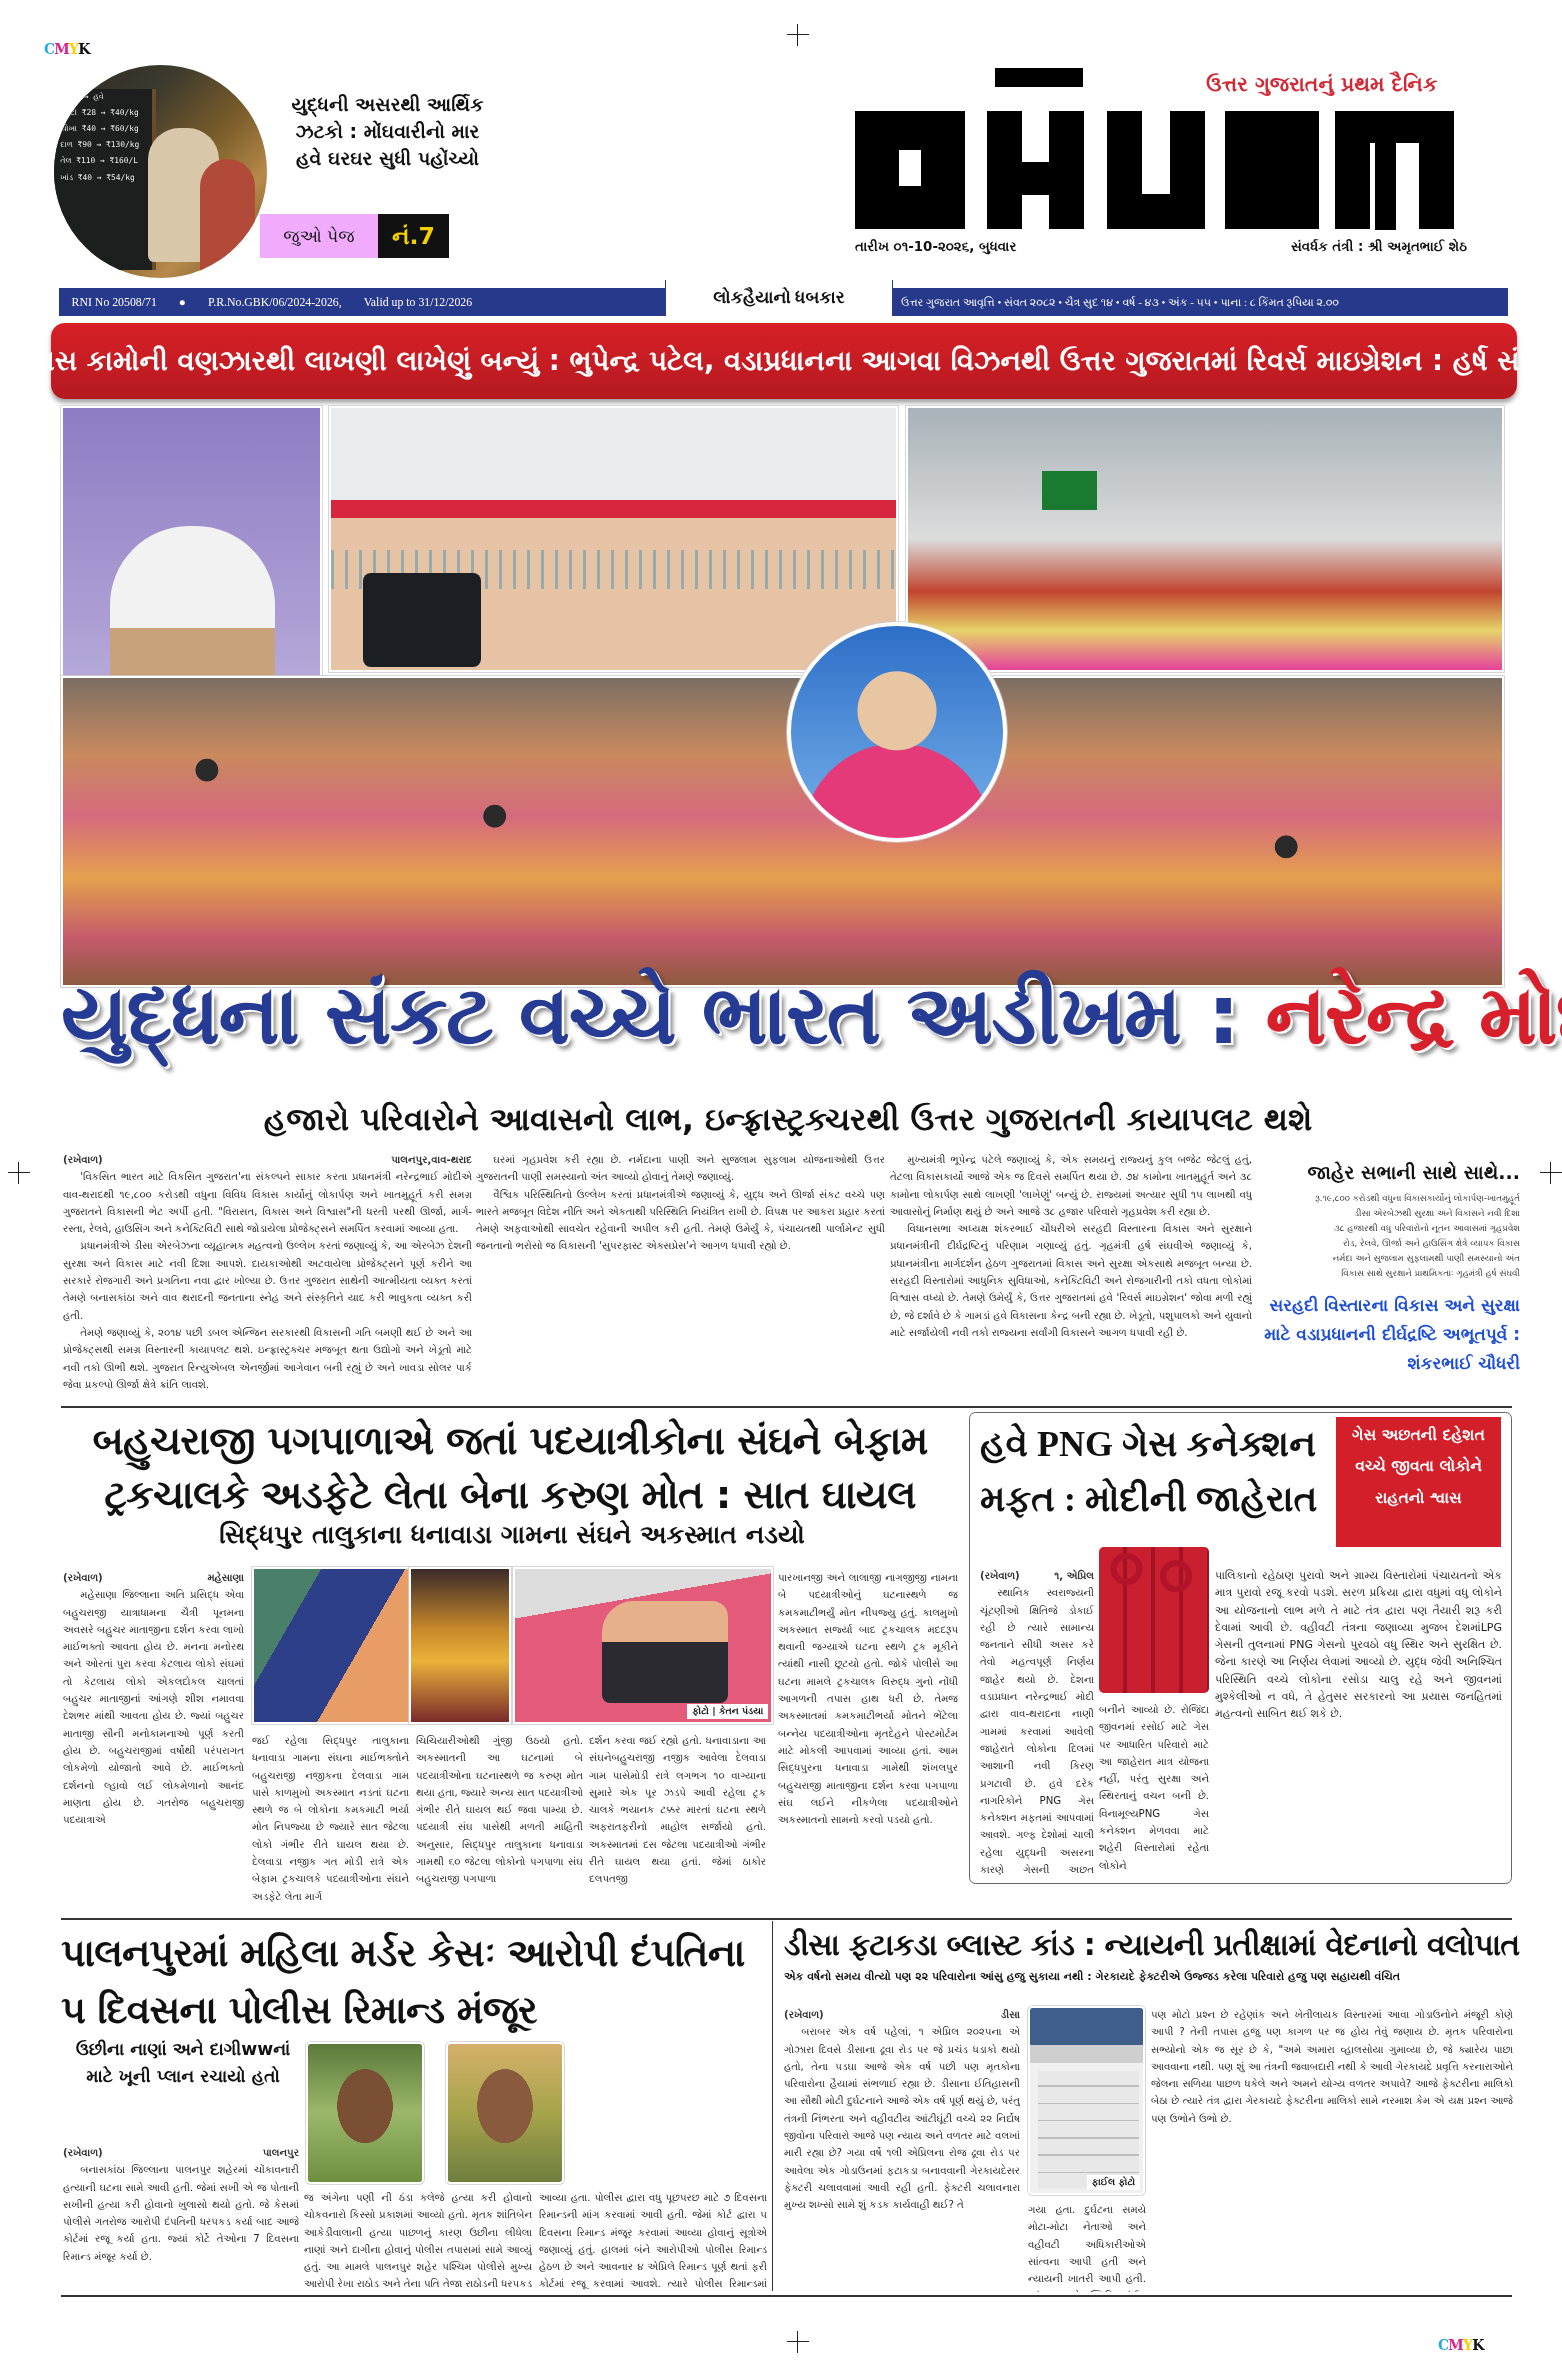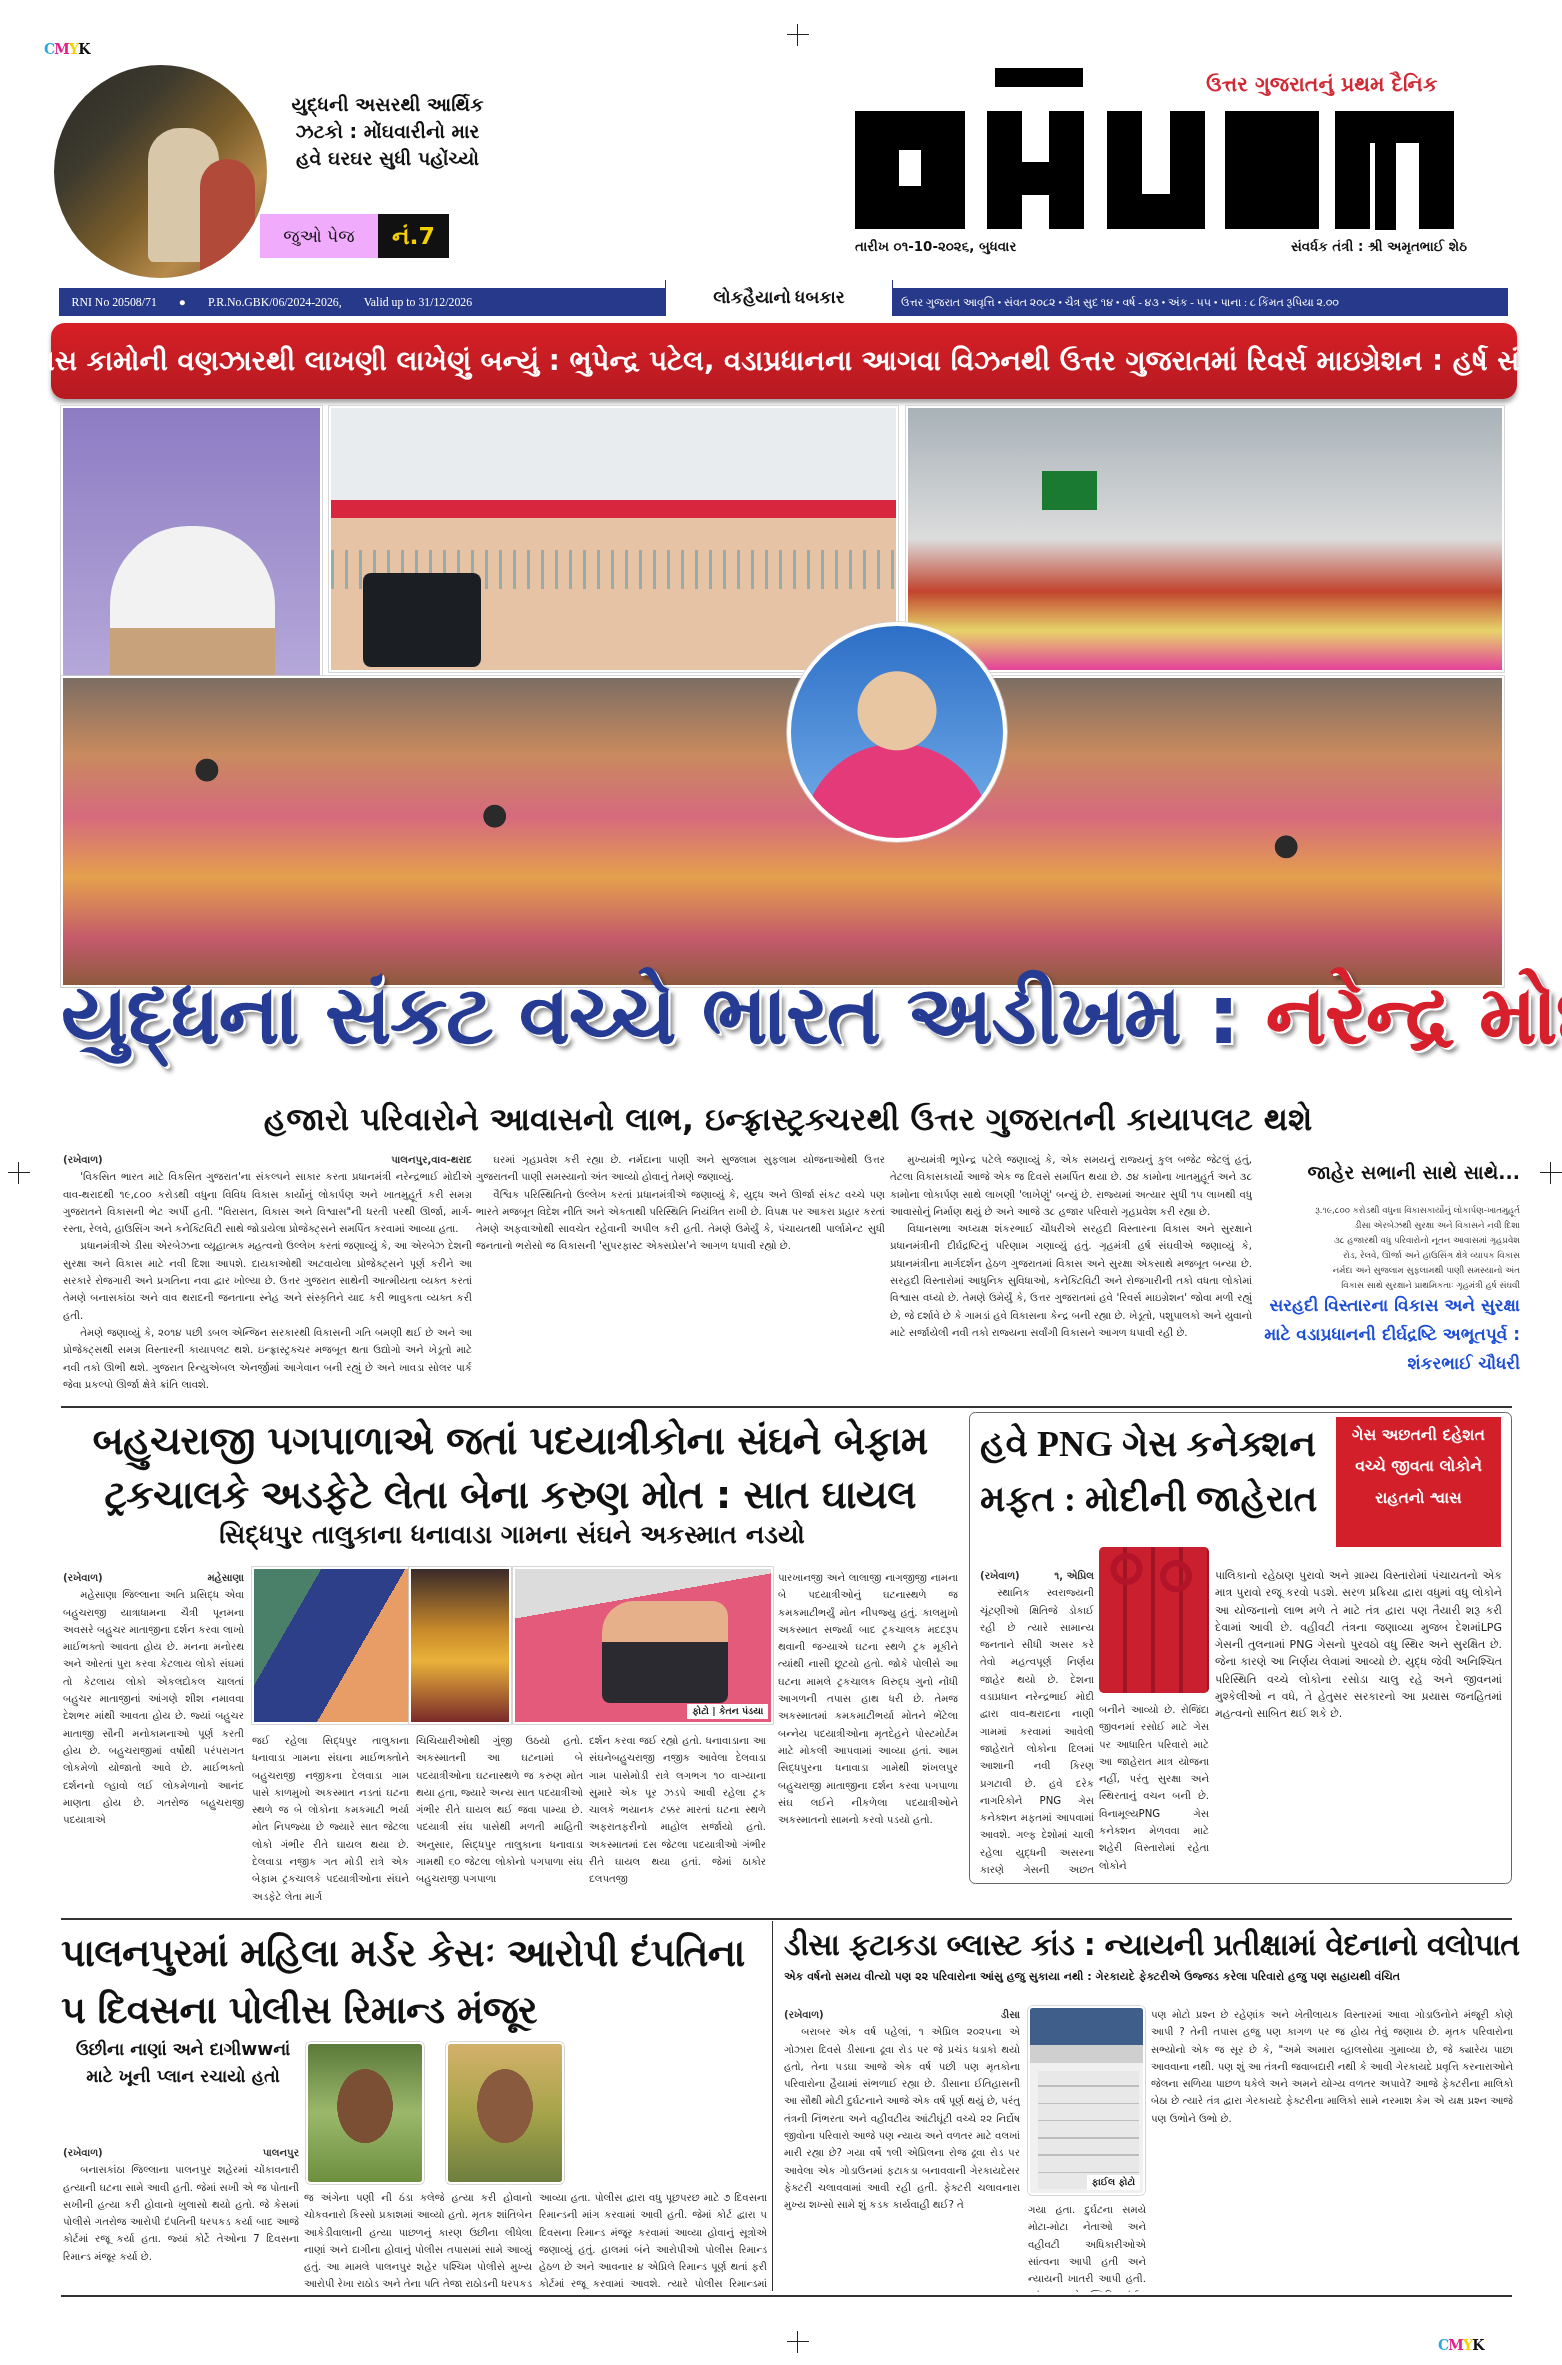--- a/index.html
+++ b/index.html
@@ -66,21 +66,21 @@
   .main-head .red { color: #d8202c; }
   .sub-head { left: 150px; top: 1101px; width: 1276px; font-size: 31.5px; font-weight: bold; text-align: center; color: #111; white-space: nowrap; }
 
   
   .col { position: absolute; font-size: 10.2px; line-height: 17.3px; text-align: justify; color: #222; overflow: hidden; }
   .col p { text-indent: 17.3px; }
   .dateline { display: flex; justify-content: space-between; font-weight: bold; color: #333; }
   .rule { position: absolute; background: #333; }
 
   .side-title { left: 1260px; top: 1161px; width: 260px; text-align: right; font-size: 19px; font-weight: bold; }
-  .side-list { left: 1260px; top: 1191px; width: 260px; text-align: right; font-size: 8.7px; line-height: 15px; color: #333; margin-top: 12px; }
+  .side-list { left: 1260px; top: 1191px; width: 260px; text-align: right; font-size: 8.7px; line-height: 15px; color: #333; }
   .side-blue { left: 1260px; top: 1291px; width: 260px; text-align: right; font-size: 17px; font-weight: bold; color: #1d4ed8; line-height: 29px; }
 
   
   .bah-head { left: 61px; top: 1414px; width: 898px; font-size: 39px; font-weight: bold; line-height: 54px; color: #111; white-space: nowrap; letter-spacing: -0.8px; }
   .bah-sub { left: 87px; top: 1520px; width: 850px; font-size: 25px; font-weight: bold; white-space: nowrap; text-align: center; }
   .bah-p1 { left: 252px; top: 1567px; width: 252px; height: 157px; background: linear-gradient(120deg, #4a7f6a 0 20%, #2c3f88 20% 45%, #e89c66 45% 80%, #d9d9d9 80%); }
   .bah-p1b { left: 409px; top: 1567px; width: 102px; height: 157px; background: linear-gradient(#3a2a2a, #c98a2a 40%, #e9b23a 60%, #7a2a2a); }
   .bah-p2 { left: 513px; top: 1567px; width: 260px; height: 157px; background: linear-gradient(170deg, #dcdcdc 0 25%, #e45a7a 25% 100%); }
   .bah-p2 .man { position: absolute; left: 87px; top: 31.5px; width: 126px; height: 102px; background: linear-gradient(#e6b08a 0 40%, #2a2a30 40%); border-radius: 31.5px 15.7px 7.9px 7.9px; }
   .photo-credit { position: absolute; right: 3.1px; bottom: 3.1px; background: #fff; font-size: 9.4px; padding: 1.6px 4.7px; font-weight: bold; }
@@ -115,20 +115,28 @@
 <div class="reg" style="left:787px; top:2331px;"></div>
 
 <div class="abs cmyk" style="left:44px; top:41px;">
   <span class="c">C</span><span class="m">M</span><span class="y">Y</span><span class="k">K</span>
 </div>
 <div class="abs cmyk" style="left:1438px; top:2337px;">
   <span class="c">C</span><span class="m">M</span><span class="y">Y</span><span class="k">K</span>
 </div>
 
 <div class="abs teaser-circle">
+  <div class="board">
+    <span>પહેલા → હવે</span>
+    <span>આટો ₹28 → ₹40/kg</span>
+    <span>ચોખા ₹40 → ₹60/kg</span>
+    <span>દાળ ₹90 → ₹130/kg</span>
+    <span>તેલ ₹110 → ₹160/L</span>
+    <span>ખાંડ ₹40 → ₹54/kg</span>
+  </div>
   <div class="person"></div>
   <div class="person2"></div>
 </div>
 <div class="abs teaser-head">યુદ્ધની અસરથી આર્થિક ઝટકો : મોંઘવારીનો માર હવે ઘરઘર સુધી પહોંચ્યો</div>
 <div class="abs teaser-page">
   <div class="lbl">જુઓ પેજ</div>
   <div class="num">નં.7</div>
 </div>
 
 <div class="abs tagline">ઉત્તર ગુજરાતનું પ્રથમ દૈનિક</div>

